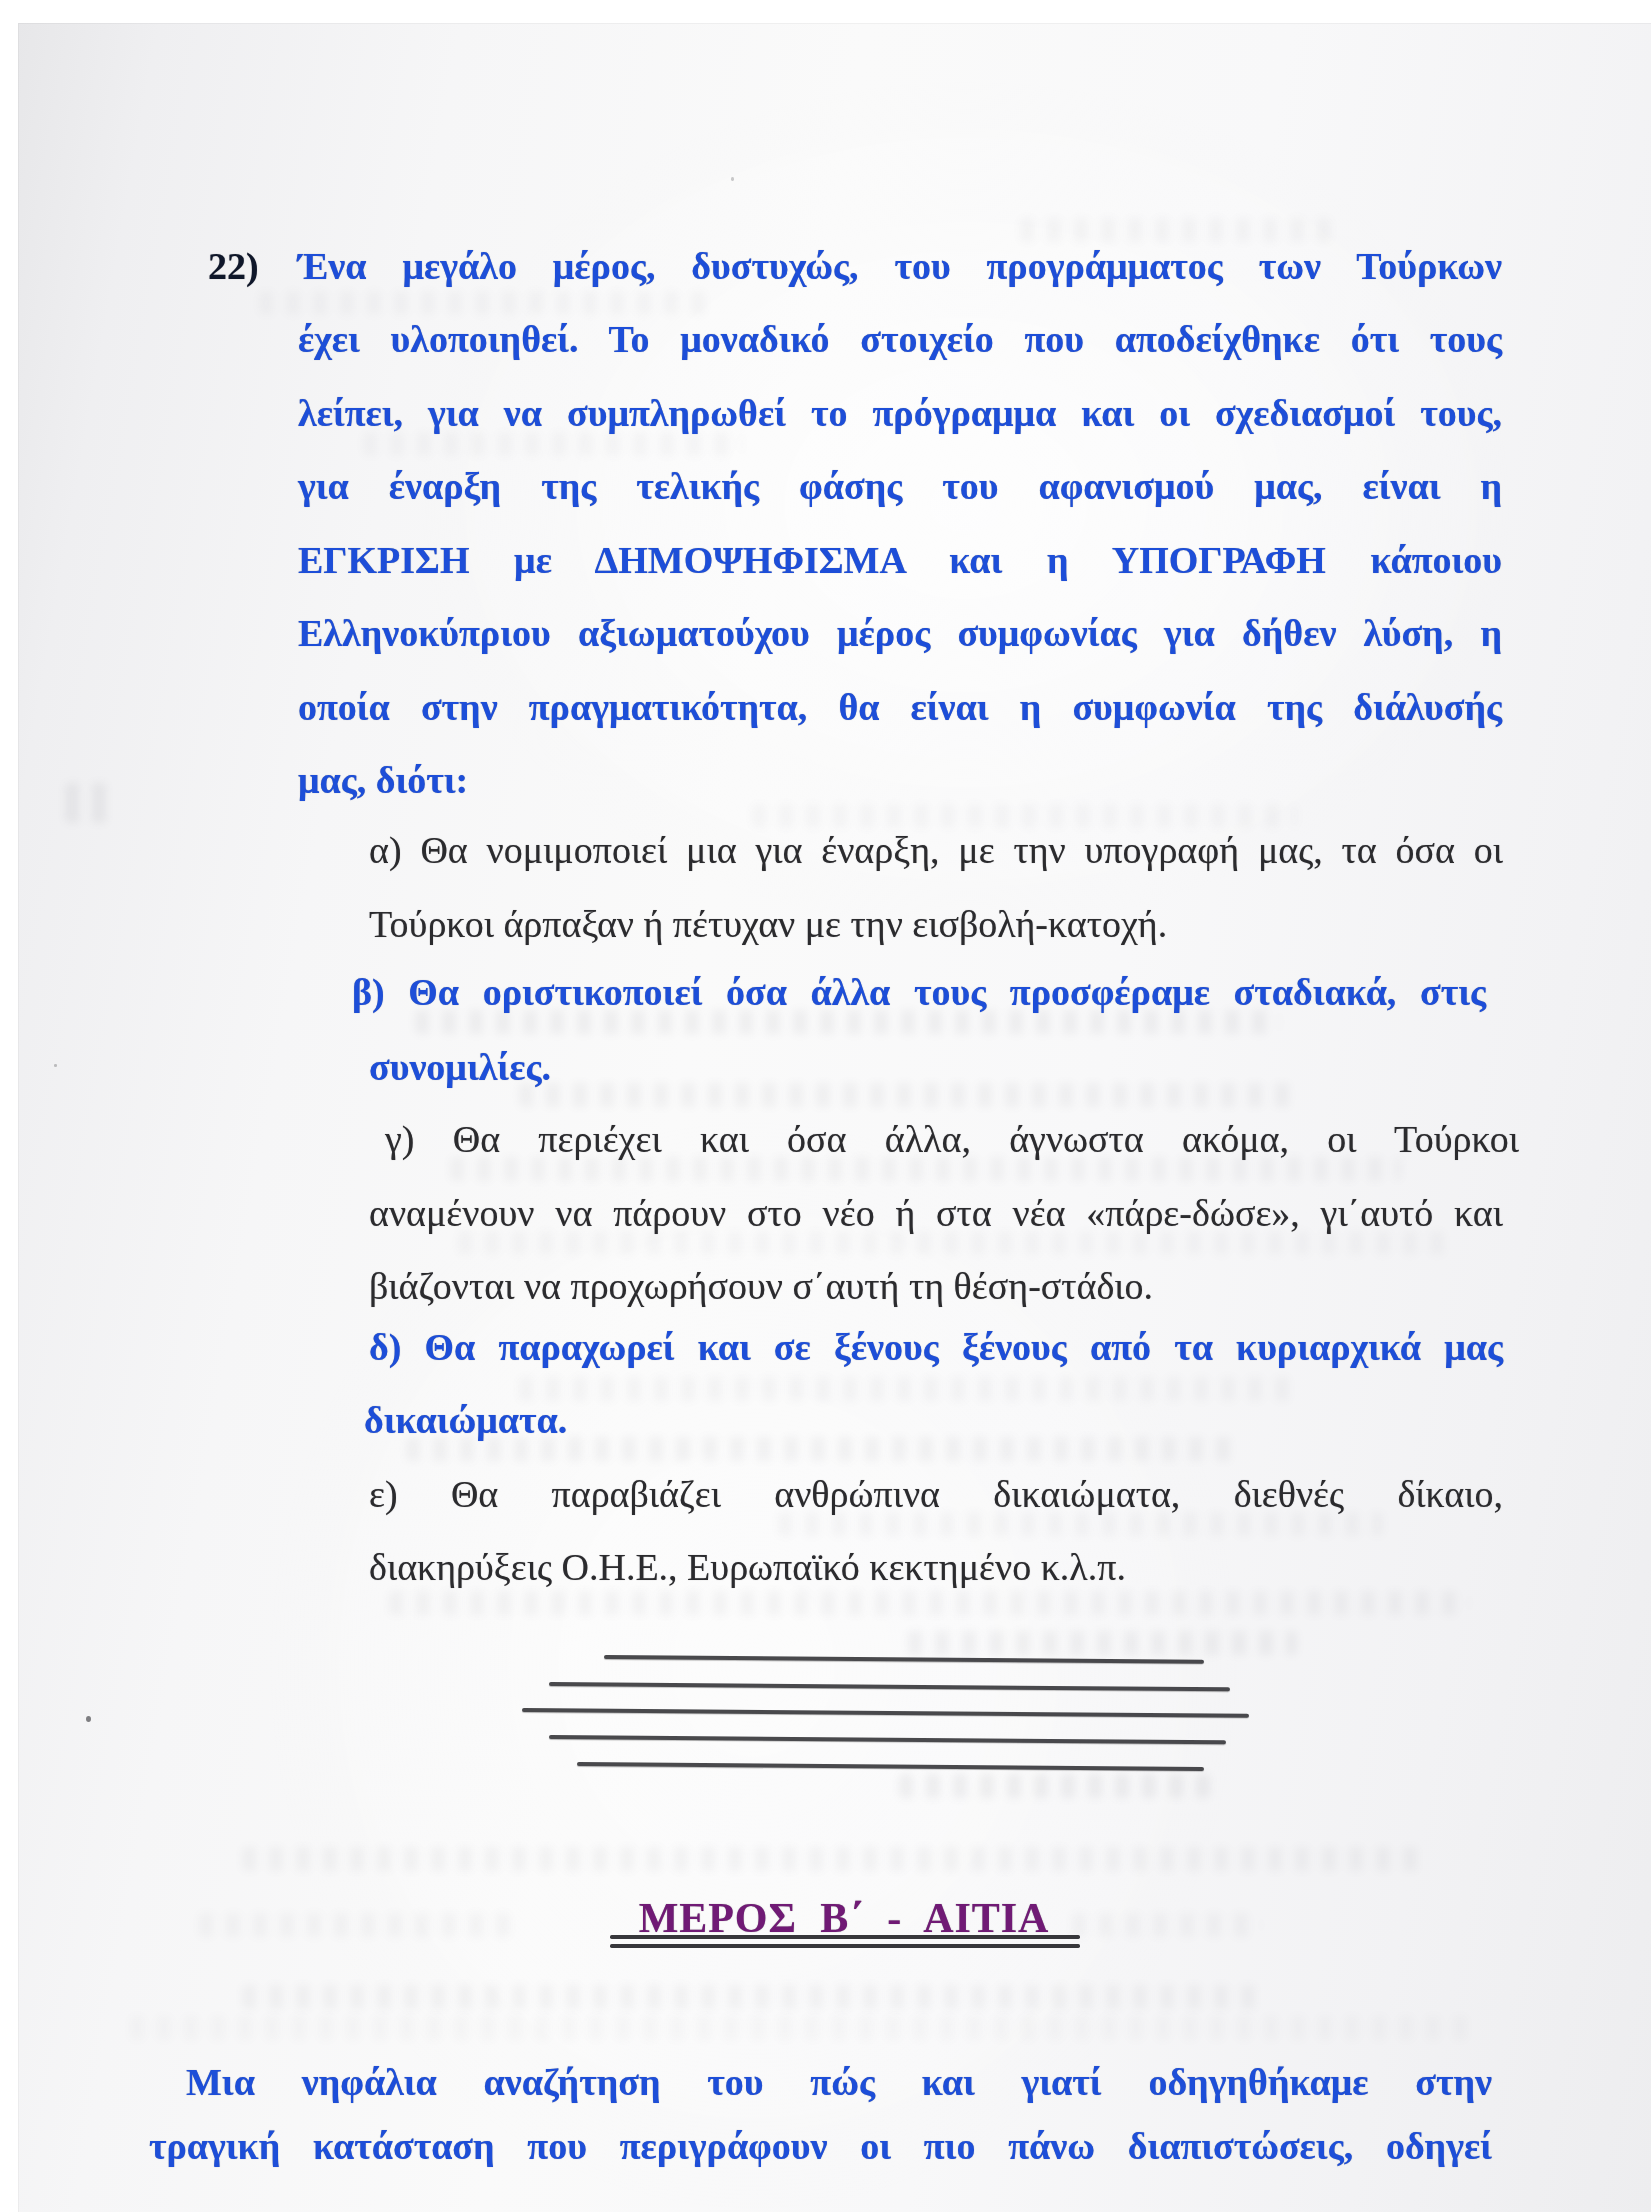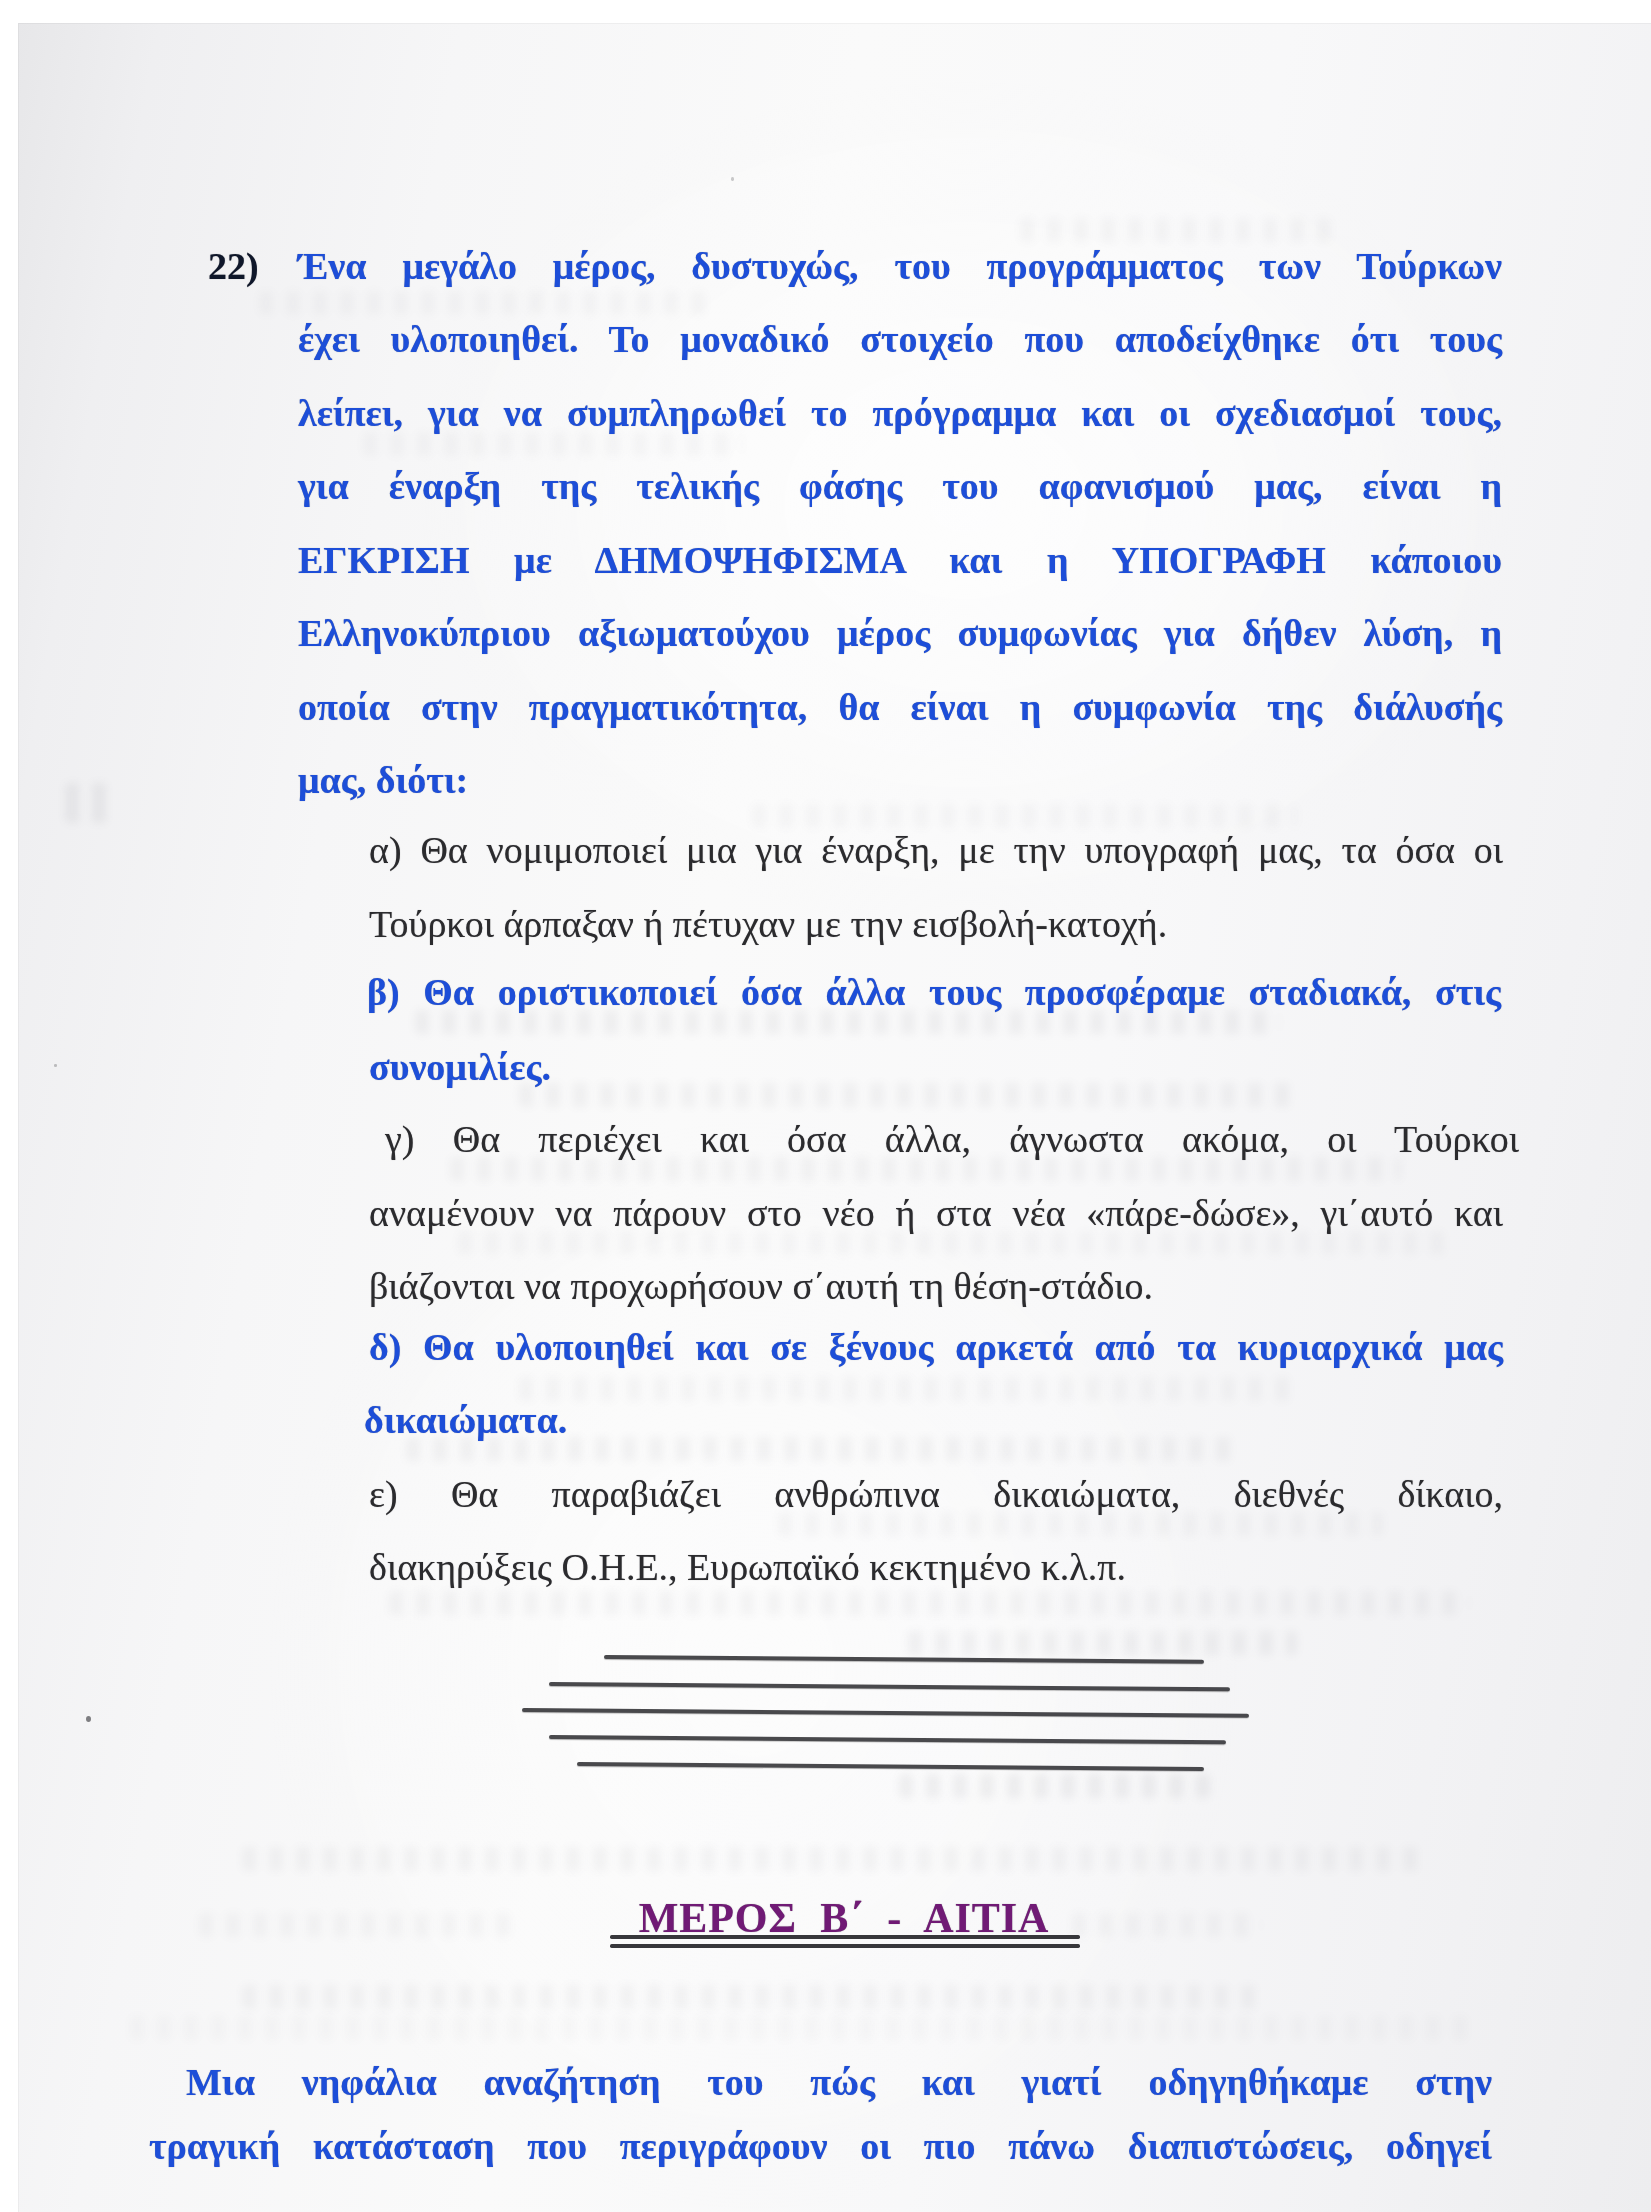--- a/index.html
+++ b/index.html
@@ -86,28 +86,28 @@
 <div class="ln j b" style="left:298px;top:391px;width:1204px">λείπει, για να συμπληρωθεί το πρόγραμμα και οι σχεδιασμοί τους,</div>
 <div class="ln j b" style="left:298px;top:464px;width:1204px">για έναρξη της τελικής φάσης του αφανισμού μας, είναι η</div>
 <div class="ln j b" style="left:298px;top:538px;width:1204px">ΕΓΚΡΙΣΗ με ΔΗΜΟΨΗΦΙΣΜΑ και η ΥΠΟΓΡΑΦΗ κάποιου</div>
 <div class="ln j b" style="left:298px;top:611px;width:1204px">Ελληνοκύπριου αξιωματούχου μέρος συμφωνίας για δήθεν λύση, η</div>
 <div class="ln j b" style="left:298px;top:685px;width:1204px">οποία στην πραγματικότητα, θα είναι η συμφωνία της διάλυσής</div>
 <div class="ln b" style="left:298px;top:758px;width:1204px">μας, διότι:</div>
 
 <div class="ln j" style="left:369px;top:828px;width:1134px">α) Θα νομιμοποιεί μια για έναρξη, με την υπογραφή μας, τα όσα οι</div>
 <div class="ln" style="left:369px;top:902px;width:1134px">Τούρκοι άρπαξαν ή πέτυχαν με την εισβολή-κατοχή.</div>
 
-<div class="ln j b" style="left:367px;top:970px;width:1134px">β) Θα οριστικοποιεί όσα άλλα τους προσφέραμε σταδιακά, στις</div>
+<div class="ln j b" style="left:352px;top:970px;width:1134px">β) Θα οριστικοποιεί όσα άλλα τους προσφέραμε σταδιακά, στις</div>
 <div class="ln b" style="left:369px;top:1045px;width:1134px">συνομιλίες.</div>
 
 <div class="ln j" style="left:385px;top:1117px;width:1134px">γ) Θα περιέχει και όσα άλλα, άγνωστα ακόμα, οι Τούρκοι</div>
 <div class="ln j" style="left:369px;top:1191px;width:1134px">αναμένουν να πάρουν στο νέο ή στα νέα «πάρε-δώσε», γι΄αυτό και</div>
 <div class="ln" style="left:369px;top:1264px;width:1134px">βιάζονται να προχωρήσουν σ΄αυτή τη θέση-στάδιο.</div>
 
-<div class="ln j b" style="left:369px;top:1325px;width:1134px">δ) Θα υλοποιηθεί και σε ξένους αρκετά από τα κυριαρχικά μας</div>
+<div class="ln j b" style="left:369px;top:1325px;width:1134px">δ) Θα παραχωρεί και σε ξένους ξένους από τα κυριαρχικά μας</div>
 <div class="ln b" style="left:364px;top:1398px;width:1134px">δικαιώματα.</div>
 
 <div class="ln j" style="left:369px;top:1472px;width:1134px">ε) Θα παραβιάζει ανθρώπινα δικαιώματα, διεθνές δίκαιο,</div>
 <div class="ln" style="left:369px;top:1545px;width:1134px">διακηρύξεις Ο.Η.Ε., Ευρωπαϊκό κεκτημένο κ.λ.π.</div>
 
 <div class="rule" style="left:604px;top:1655px;width:600px"></div>
 <div class="rule" style="left:549px;top:1682px;width:681px"></div>
 <div class="rule" style="left:522px;top:1708px;width:727px"></div>
 <div class="rule" style="left:549px;top:1735px;width:677px"></div>
 <div class="rule" style="left:577px;top:1762px;width:627px"></div>

